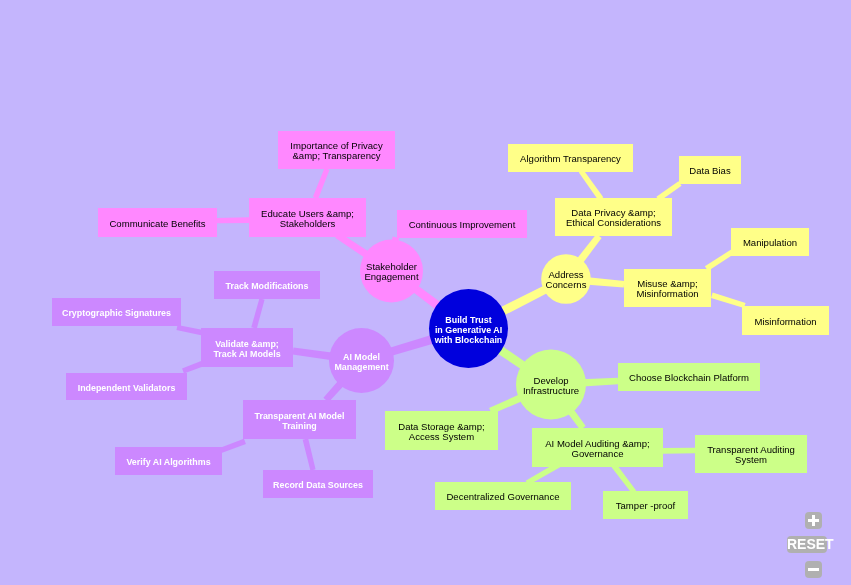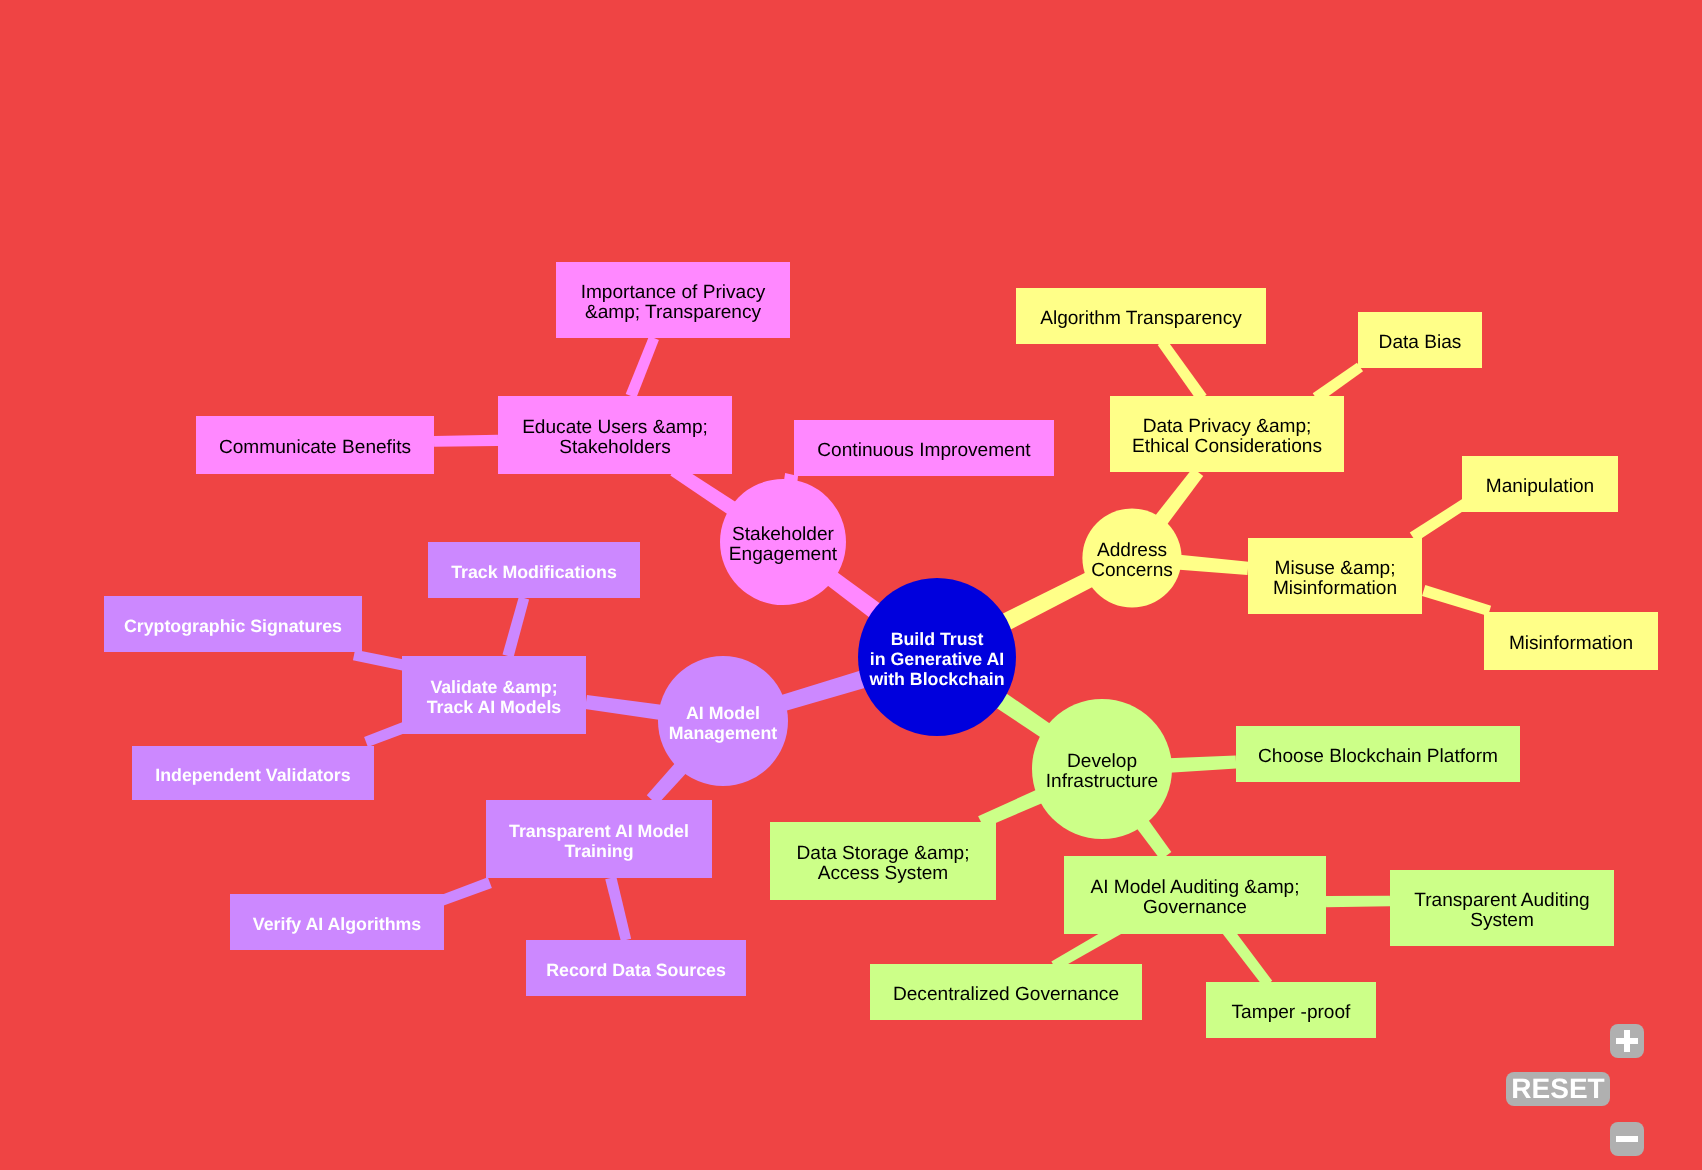--- a/index.html
+++ b/index.html
@@ -1,19 +1,19 @@
 <!DOCTYPE html>
 <html><head>
 <meta charset="utf-8">
 <title>Mind Map</title>
 <style>
   html,body{margin:0;padding:0;}
   body{width:851px;height:585px;overflow:hidden;background:#ffffff;
        font-family:"Liberation Sans",sans-serif;-webkit-font-smoothing:antialiased;}
-  #stage{position:relative;width:851px;height:585px;background:#ef4444;overflow:hidden;}
+  #stage{position:relative;width:851px;height:585px;background:#c4b5fd;overflow:hidden;}
   svg#mm{position:absolute;left:0;top:0;width:851px;height:585px;display:block;}
   svg#mm text{font-family:"Liberation Sans",sans-serif;}
   .ctl{position:absolute;background:#b0b0b0;border-radius:4px;cursor:pointer;user-select:none;}
   .ctl .glyph{position:absolute;background:#ffffff;}
   #reset-btn{color:#ffffff;font-weight:bold;text-align:center;font-size:14px;letter-spacing:0px;}
 </style>
 </head>
 <body>
 
 <div id="stage">
@@ -160,17 +160,17 @@
   <circle cx="361.5" cy="360.5" r="32.5" fill="#cc88ff"></circle>
   <text x="361.5" text-anchor="middle" fill="#ffffff" font-size="8.9px" font-weight="bold"><tspan x="361.5" y="359.7">AI Model</tspan><tspan x="361.5" y="369.7">Management</tspan></text>
 </g>
 </g>
 </svg>
 
   <div class="ctl" id="zoom-in-btn" style="left:805px;top:512px;width:17px;height:17px">
     <span class="glyph gh" style="left:2.8px;top:6.7px;width:11.4px;height:3.6px"></span>
     <span class="glyph gv" style="left:6.7px;top:2.8px;width:3.6px;height:11.4px"></span>
   </div>
-  <div class="ctl" id="reset-btn" style="left:753px;top:536.4px;width:52px;height:17px;line-height:17px">RESET</div>
+  <div class="ctl" id="reset-btn" style="left:787px;top:536.4px;width:40px;height:17px;line-height:17px">RESET</div>
   <div class="ctl" id="zoom-out-btn" style="left:805px;top:561px;width:17px;height:17px">
     <span class="glyph gh" style="left:2.8px;top:6.7px;width:11.4px;height:3.6px"></span>
   </div>
 </div>
 
 </body></html>

